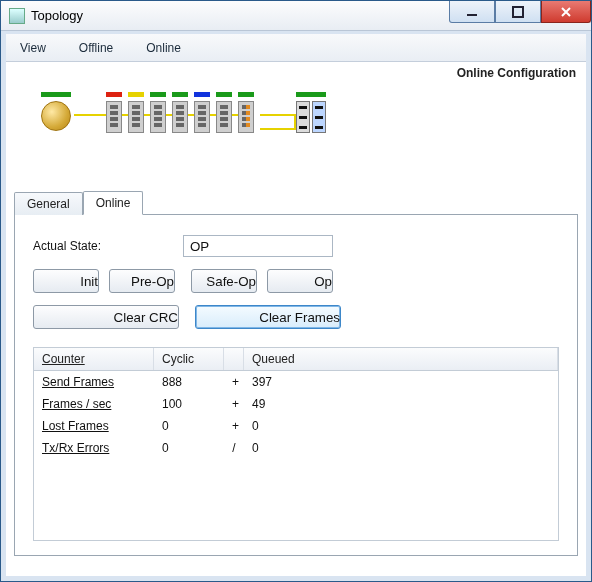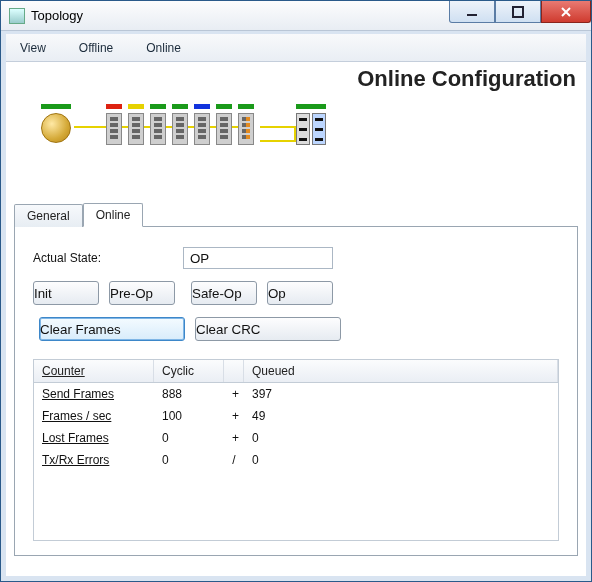--- a/index.html
+++ b/index.html
@@ -9,21 +9,21 @@
   .titlebar .appicon { width:16px; height:16px; margin:0 6px 0 8px; border:1px solid #6a8; background:linear-gradient(#dff,#9cc); }
   .titlebar .title { flex:1; color:#000; font-size:13px; }
   .winbtns { display:flex; height:100%; }
   .winbtn { width:46px; height:22px; margin-top:0; border:1px solid #5a7ca5; border-top:none; background:linear-gradient(#eef3fa,#cfe0f2); display:flex; align-items:center; justify-content:center; color:#2a3a4a; }
   .winbtn.min { border-radius:0 0 0 3px; }
   .winbtn.close { background:linear-gradient(#e97a72,#cf3b2f); color:#fff; border-color:#8a241b; border-radius:0 0 3px 0; width:50px; }
   .winbtn svg { display:block; }
   .client { flex:1; border:5px solid #d9e4f1; border-top-width:3px; display:flex; flex-direction:column; background:#fff; }
   .menubar { height:28px; background:linear-gradient(#f8f9fb,#e9eef4); border-bottom:1px solid #c4cedb; display:flex; align-items:center; padding:12px 6px; gap:17px; }
   .menuitem { padding:3px 8px; color:#1b2b3b; cursor:default; }
-  .pageheader { text-align:right; font-size:22px; font-weight:600; color:#222; padding:4px 10px 0 0; }
+  .pageheader { text-align:right; font-size:12px; font-weight:600; color:#222; padding:4px 10px 0 0; }
   
   .topostrip { height:110px; padding:6px 10px 0 30px; position:relative; }
   .wire { position:absolute; top:34px; left:68px; width:170px; height:2px; background:#e6d200; }
   .node-master { position:absolute; top:12px; left:32px; width:36px; display:flex; flex-direction:column; align-items:center; }
   .statusbar { width:30px; height:5px; background:#1a9a1a; margin-bottom:4px; }
   .mastericon { width:30px; height:30px; border-radius:50%; background:radial-gradient(circle at 35% 35%, #ffe9a5, #d4a937 60%, #b78414); border:1px solid #a07410; }
   .slaves { position:absolute; top:12px; left:100px; display:flex; gap:6px; }
   .slave { display:flex; flex-direction:column; align-items:center; }
   .slave .bar { width:16px; height:5px; margin-bottom:4px; }
   .g{background:#1a9a1a}.r{background:#d21}.y{background:#e6d200}.b{background:#13d}
@@ -40,21 +40,21 @@
   
   .tabsarea { flex:1; padding:0 8px 20px 8px; display:flex; flex-direction:column; }
   .tabheaders { display:flex; align-items:flex-end; height:24px; position:relative; z-index:2; }
   .tab { padding:4px 12px; border:1px solid #9aa6b2; border-bottom:none; background:linear-gradient(#f7f9fc,#e7edf3); color:#222; cursor:default; position:relative; top:1px; border-radius:2px 2px 0 0; }
   .tab.active { background:#fff; border-bottom:1px solid #fff; }
   .tabpanel { flex:1; border:1px solid #9aa6b2; background:#fff; padding:20px 18px 14px 18px; display:flex; flex-direction:column; gap:12px; }
   .row { display:flex; align-items:center; gap:10px; }
   .label { width:140px; color:#111; }
   .textfield { width:150px; height:22px; border:1px solid #abb7c4; padding:2px 6px; background:#fff; color:#111; }
   .btnrow { display:flex; gap:10px; }
-  .btn { height:24px; border:1px solid #8d99a6; background:linear-gradient(#fdfdfe,#e6ebf1); padding:0 0; cursor:default; color:#111; border-radius:3px; text-align:left; }
+  .btn { height:24px; border:1px solid #8d99a6; background:linear-gradient(#fdfdfe,#e6ebf1); padding:0 0; cursor:default; color:#111; border-radius:3px; text-align:right; }
   .btn.small { width:66px; }
   .btn.wide { width:146px; }
   .btn.focused { border:1px solid #3d87c9; box-shadow:0 0 0 1px #7fb6e6 inset; background:linear-gradient(#f4fbff,#d8ecfb); }
   
   .tablewrap { border:1px solid #c3ccd6; flex:1; min-height:150px; margin-top:6px; }
   .thead { display:flex; background:linear-gradient(#fbfcfd,#eaeef4); border-bottom:1px solid #c3ccd6; }
   .th, .td { padding:4px 8px; }
   .col-counter { width:120px;text-decoration:underline; }
   .col-cyclic { width:70px; text-align:left; }
   .col-sep { width:20px; text-align:center; color:#333; }
@@ -164,22 +164,22 @@
           <div class="label">Actual State:</div>
           <input class="textfield" value="OP" style="">
         </div>
         <div class="btnrow">
           <button class="btn small">Init</button>
           <button class="btn small">Pre-Op</button>
           <button class="btn small" style="margin-left:6px">Safe-Op</button>
           <button class="btn small">Op</button>
         </div>
         <div class="btnrow">
+          <button class="btn wide">Clear CRC</button>
           <button class="btn wide focused" style="margin-left:6px">Clear Frames</button>
-          <button class="btn wide">Clear CRC</button>
         </div>
 
         <div class="tablewrap">
           <div class="thead">
             <div class="th col-counter">Counter</div>
             <div class="th col-cyclic">Cyclic</div>
             <div class="th col-sep"></div>
             <div class="th col-queued">Queued</div>
           </div>
           <div class="tbody">

